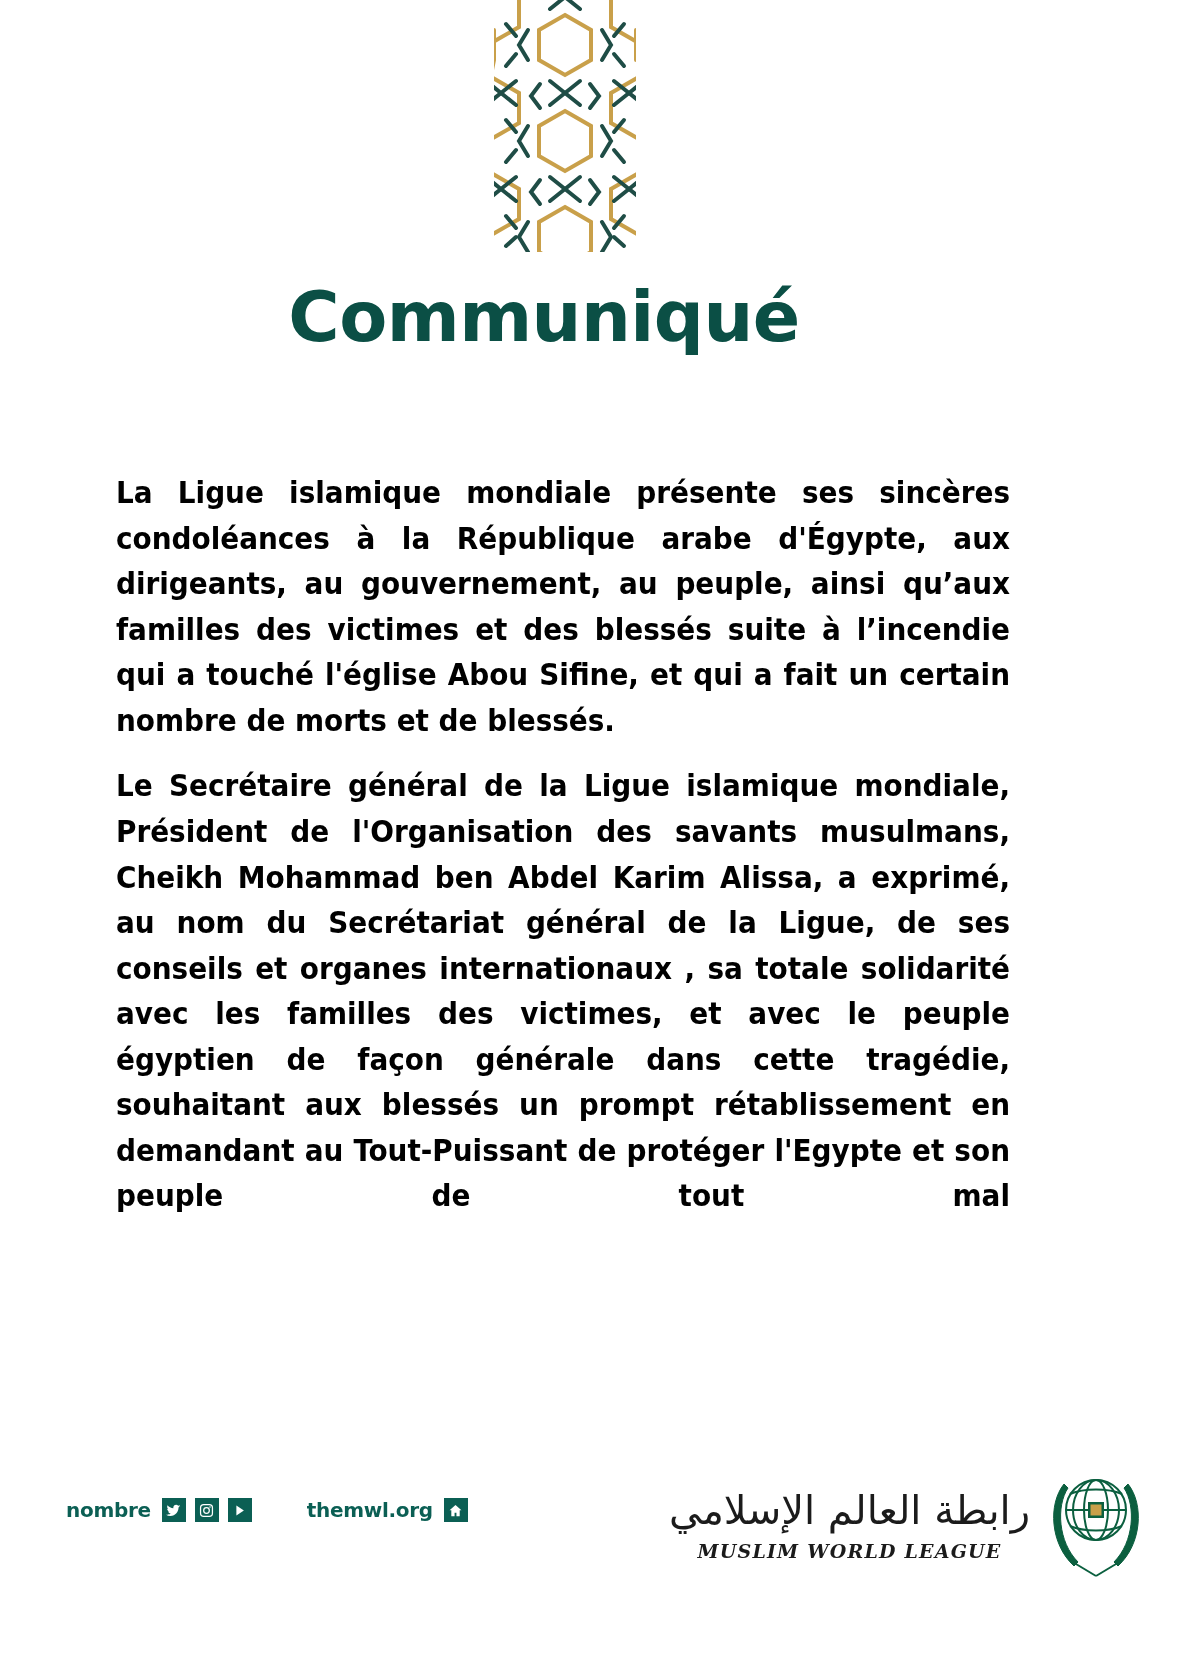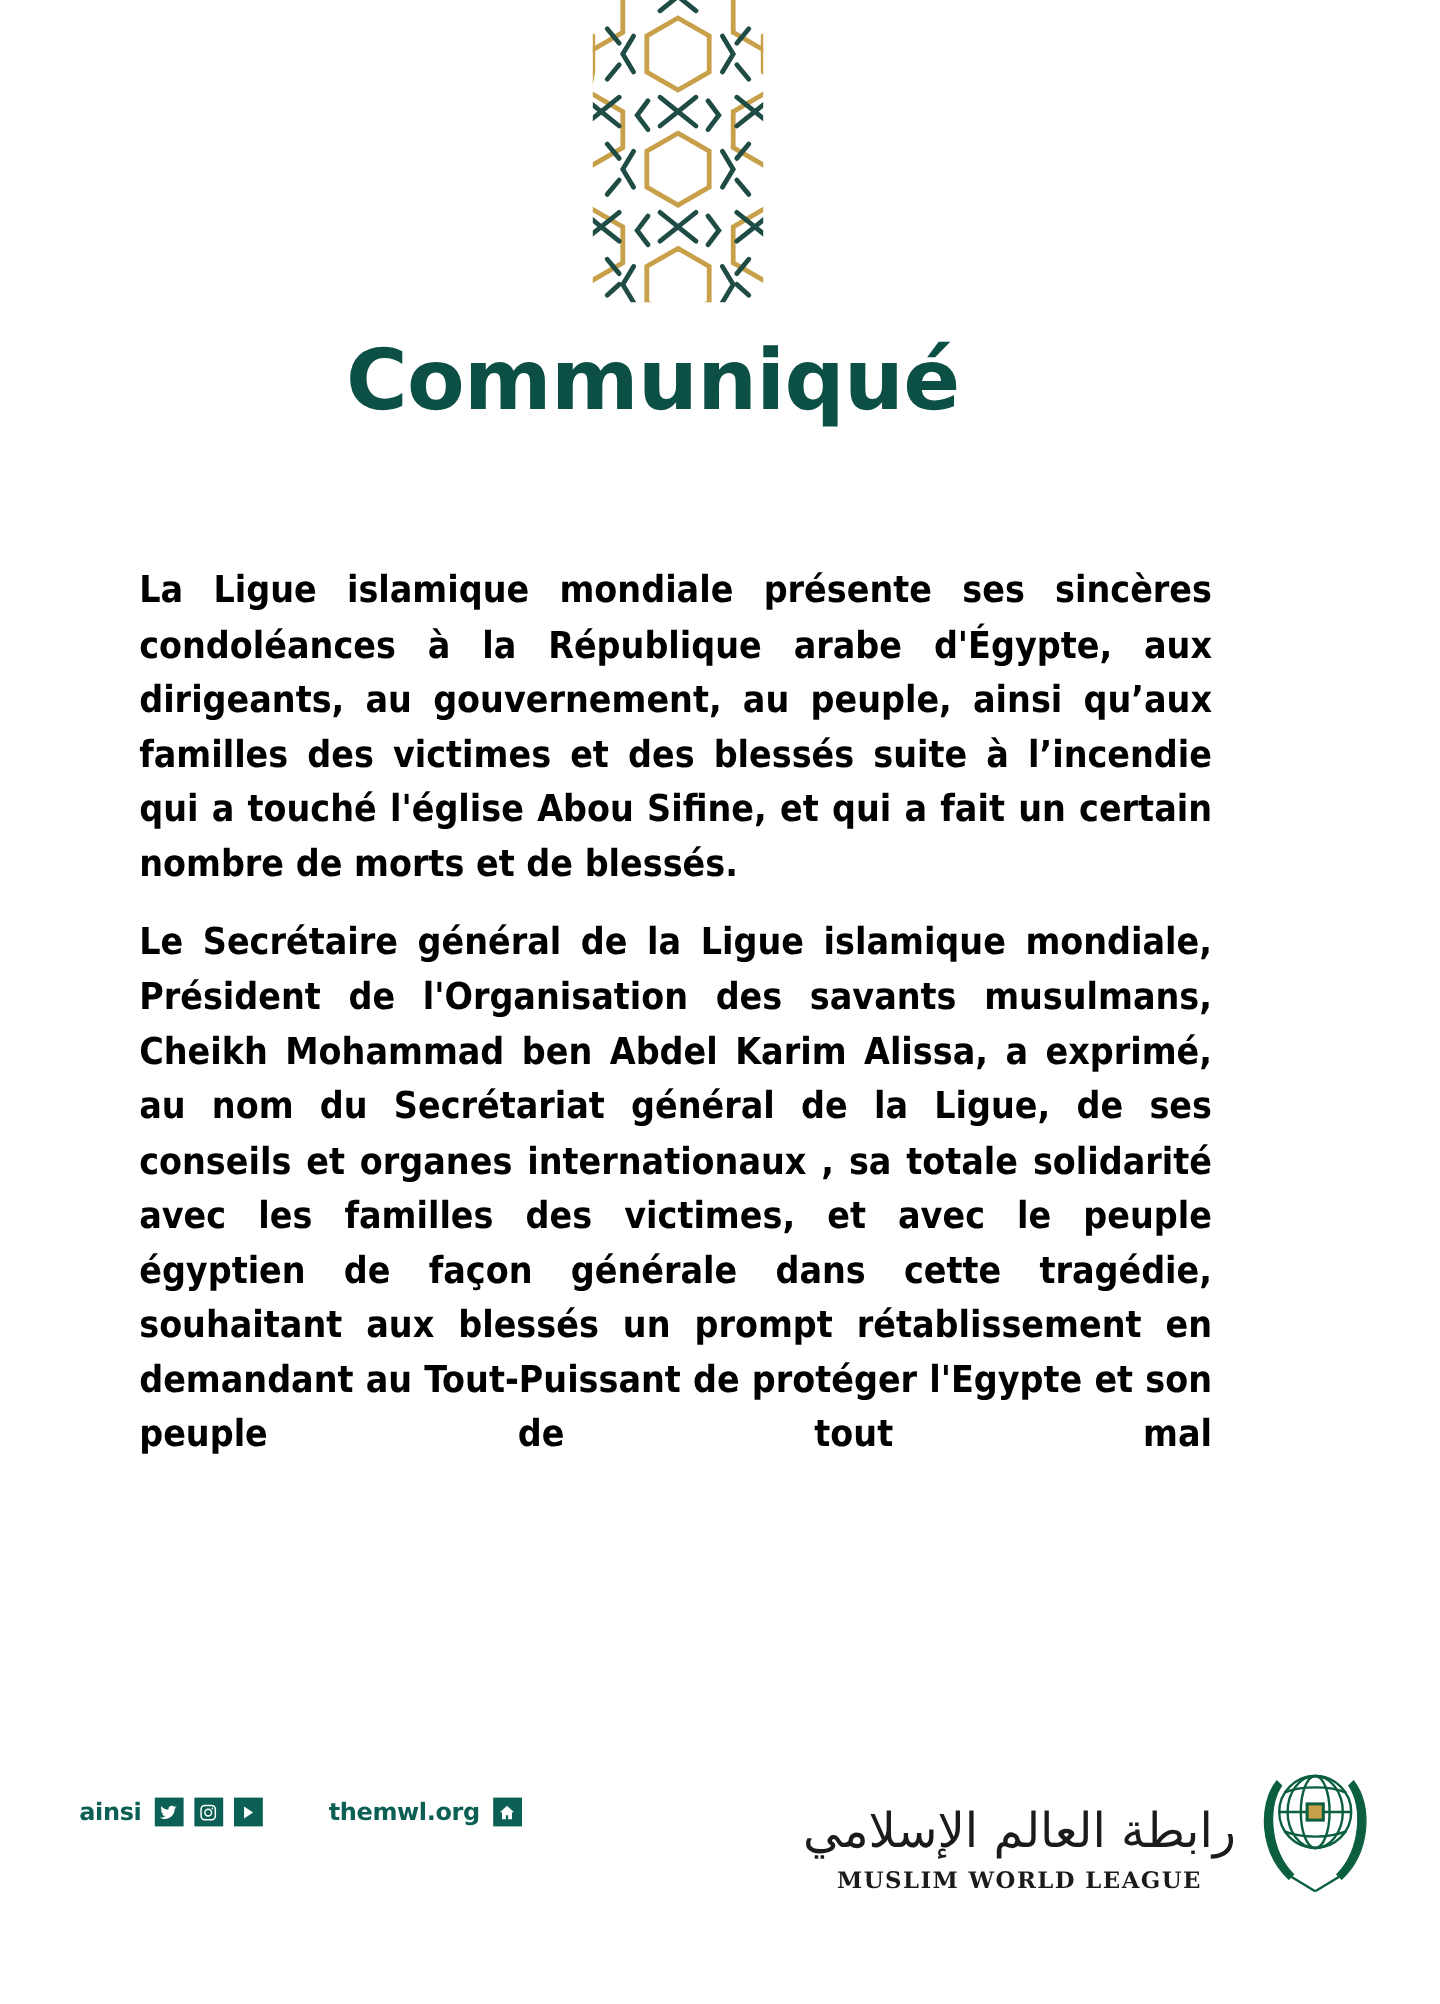--- a/index.html
+++ b/index.html
@@ -123,21 +123,21 @@
     margin-right: 3px;
   }
   .icon-box svg { display: block; }
 
   
   .logo-block {
     position: absolute;
     right: 52px;
     top: 6px;
     display: flex;
-    align-items: flex-end;
+    align-items: center;
     gap: 14px;
   }
   .logo-text-col {
     display: flex;
     flex-direction: column;
     align-items: center;
     padding-top: 4px;
   }
   .logo-arabic {
     font-family: "DejaVu Sans", sans-serif;
@@ -148,20 +148,21 @@
     white-space: nowrap;
   }
   .logo-en {
     font-family: "DejaVu Serif", serif;
     font-size: 19px;
     font-weight: bold;
     color: #1b1b1b;
     letter-spacing: 1.2px;
     margin-top: 6px;
     white-space: nowrap;
+    font-style: italic;
   }
   .logo-emblem {
     width: 104px;
     height: 112px;
     flex: none;
   }
 </style>
 </head>
 <body>
 
@@ -241,21 +242,21 @@
 </div>
 
 <div class="body-wrap">
   <p class="para">La Ligue islamique mondiale présente ses sincères condoléances à la République arabe d'Égypte, aux dirigeants, au gouvernement, au  peuple, ainsi qu’aux familles des victimes et des blessés suite   à  l’incendie qui a touché l'église Abou Sifine, et qui a fait un certain nombre de morts et de blessés.</p>
   <p class="para last">Le Secrétaire général de la Ligue islamique mondiale, Président de l'Organisation des savants musulmans, Cheikh Mohammad ben Abdel Karim Alissa, a exprimé, au nom du Secrétariat général de la Ligue, de ses conseils et organes  internationaux , sa totale solidarité avec les familles des victimes, et avec le peuple égyptien de façon générale dans cette tragédie, souhaitant aux blessés un prompt rétablissement en demandant au Tout-Puissant de protéger l'Egypte et son peuple de tout mal</p>
 </div>
 
 <div class="footer">
 
   <div class="social-row">
-    <span class="social-label">ainsi</span>
+    <span class="social-label">nombre</span>
 
     <span class="icon-box">
       <svg width="15" height="15" viewBox="0 0 24 24" fill="#ffffff">
         <path d="M23 4.9c-.8.4-1.7.7-2.6.8 1-.6 1.7-1.5 2-2.6-.9.5-1.9.9-2.9 1.1-.8-.9-2-1.5-3.3-1.5-2.5 0-4.5 2-4.5 4.5 0 .4 0 .7.1 1-3.8-.2-7.1-2-9.3-4.7-.4.7-.6 1.5-.6 2.3 0 1.6.8 3 2 3.8-.7 0-1.4-.2-2-.6v.1c0 2.2 1.6 4 3.6 4.4-.4.1-.8.2-1.2.2-.3 0-.6 0-.9-.1.6 1.8 2.2 3.1 4.2 3.1-1.5 1.2-3.5 1.9-5.6 1.9H0c2 1.3 4.4 2 7 2 8.4 0 13-7 13-13v-.6c.9-.6 1.7-1.4 2.3-2.3z"></path>
       </svg>
     </span>
 
     <span class="icon-box">
       <svg width="15" height="15" viewBox="0 0 24 24" fill="none" stroke="#ffffff" stroke-width="2">
         <rect x="2.5" y="2.5" width="19" height="19" rx="5"></rect>

